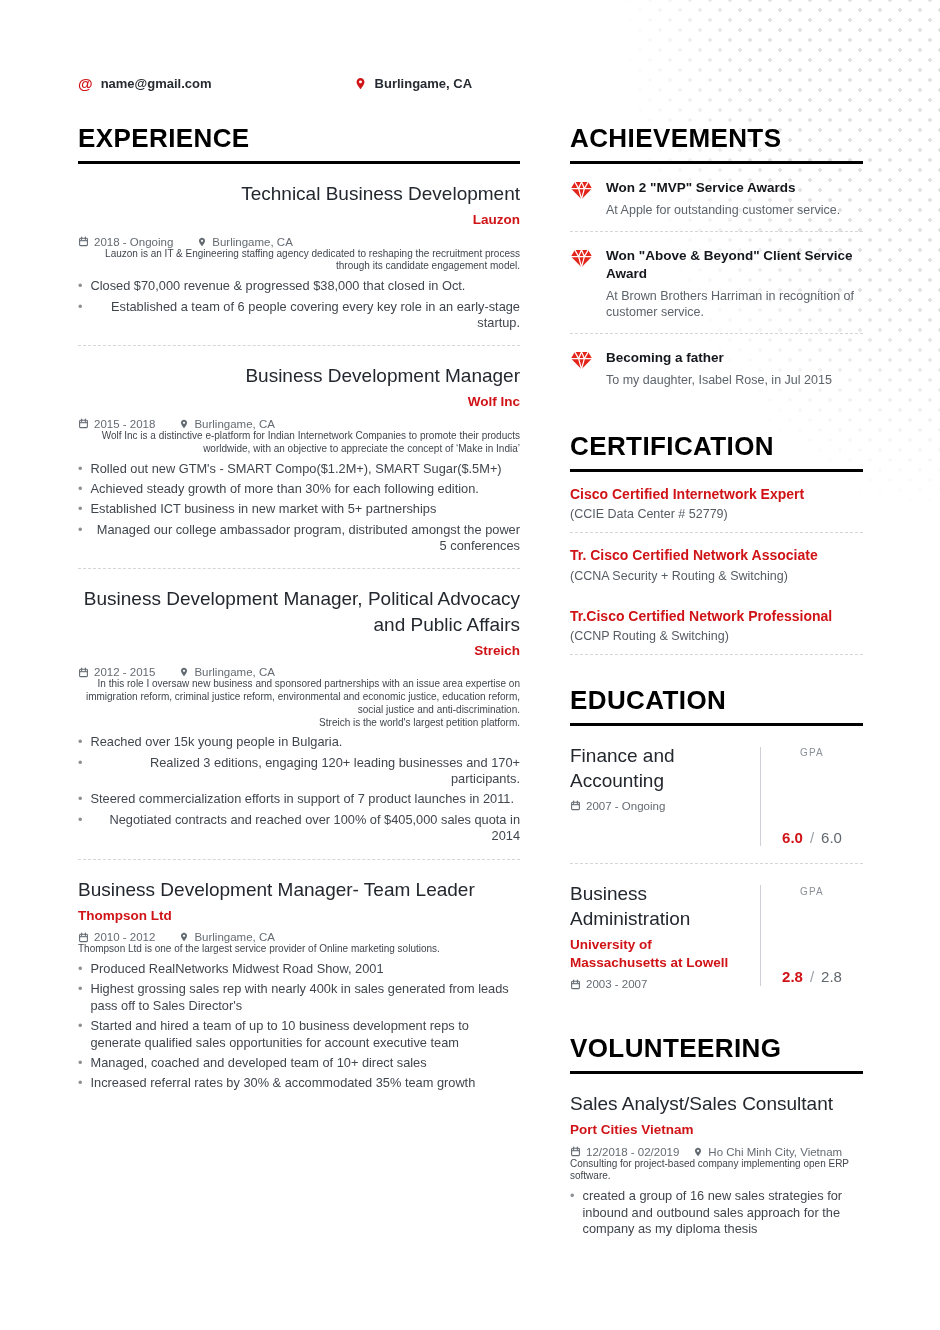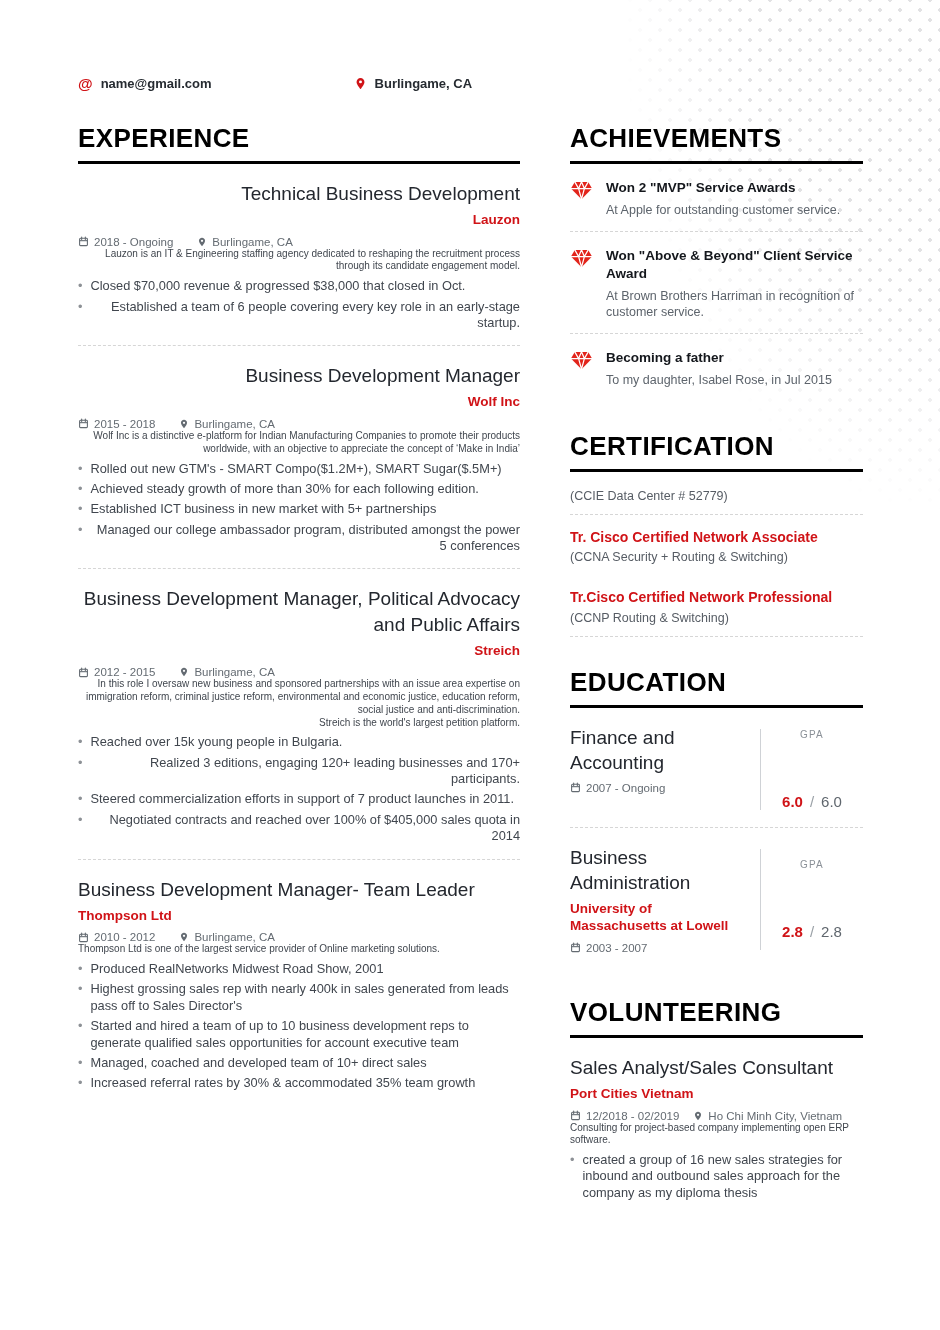--- a/index.html
+++ b/index.html
@@ -50,21 +50,21 @@
   .cert-item.sep{border-bottom:1px dashed #d6d6d6;}
   .cert-name{font-size:14px;font-weight:700;color:#d01317;line-height:1.3;}
   .cert-detail{font-size:12.5px;color:#565c64;margin-top:4px;}
   
   .edu-item{display:flex;padding:17px 0 13px 0;}
   .edu-item.sep{border-bottom:1px dashed #d6d6d6;}
   .edu-left{flex:1;padding-right:10px;}
   .edu-right{width:102px;flex:none;display:flex;flex-direction:column;align-items:center;
              justify-content:center;border-left:1px solid #cfd2d6;margin:4px 0;gap:44px;}
   .gpa-label{font-size:10px;letter-spacing:1.2px;color:#8a9097;}
-  .gpa-vals{margin-top:9px;font-size:15px;display:flex;align-items:baseline;justify-content:center;}
+  .gpa-vals{margin-top:27px;font-size:15px;display:flex;align-items:baseline;justify-content:center;}
   .gpa-score{color:#d01317;font-weight:700;}
   .gpa-sep{color:#9aa0a6;margin:0 7px;}
   .gpa-max{color:#5f666d;}
 </style>
 </head>
 <body>
 
 <svg width="0" height="0" style="position:absolute">
   <defs>
     <g id="i-cal">
@@ -165,21 +165,21 @@
               <span class="meta-item">
                 <span class="icon">
                     <svg width="10" height="10" viewBox="0 0 24 24">
                       <use href="#i-pin"></use>
                     </svg>
                   </span>
                 <span>Burlingame, CA</span>
               </span>
             </div>
             <div class="desc">
-              <p>Wolf Inc is a distinctive e-platform for Indian Manufacturing Companies to promote their products worldwide, with an objective to appreciate the concept of ‘Make in India’</p>
+              <p>Wolf Inc is a distinctive e-platform for Indian Internetwork Companies to promote their products worldwide, with an objective to appreciate the concept of ‘Make in India’</p>
             </div>
             <div class="bullets">
               <div class="bullet">
                   <span class="b-dot">•</span>
                   <span>Rolled out new GTM's - SMART Compo($1.2M+), SMART Sugar($.5M+)</span>
                 </div>
               <div class="bullet">
                   <span class="b-dot">•</span>
                   <span>Achieved steady growth of more than 30% for each following edition.</span>
                 </div>
@@ -325,20 +325,21 @@
             <div class="ach-body">
               <div class="ach-title">Becoming a father</div>
               <div class="ach-desc">To my daughter, Isabel Rose, in Jul 2015</div>
             </div>
           </div>
         </div>
 
         <div class="section">
           <h2 class="section-header">CERTIFICATION</h2>
           <div class="cert-item sep">
+            <div class="cert-name">Cisco Certified Internetwork Expert</div>
             <div class="cert-detail">(CCIE Data Center # 52779)</div>
           </div>
           <div class="cert-item">
             <div class="cert-name">Tr. Cisco Certified Network Associate</div>
             <div class="cert-detail">(CCNA Security + Routing &amp; Switching)</div>
           </div>
           <div class="cert-item sep">
             <div class="cert-name">Tr.Cisco Certified Network Professional</div>
             <div class="cert-detail">(CCNP Routing &amp; Switching)</div>
           </div>

